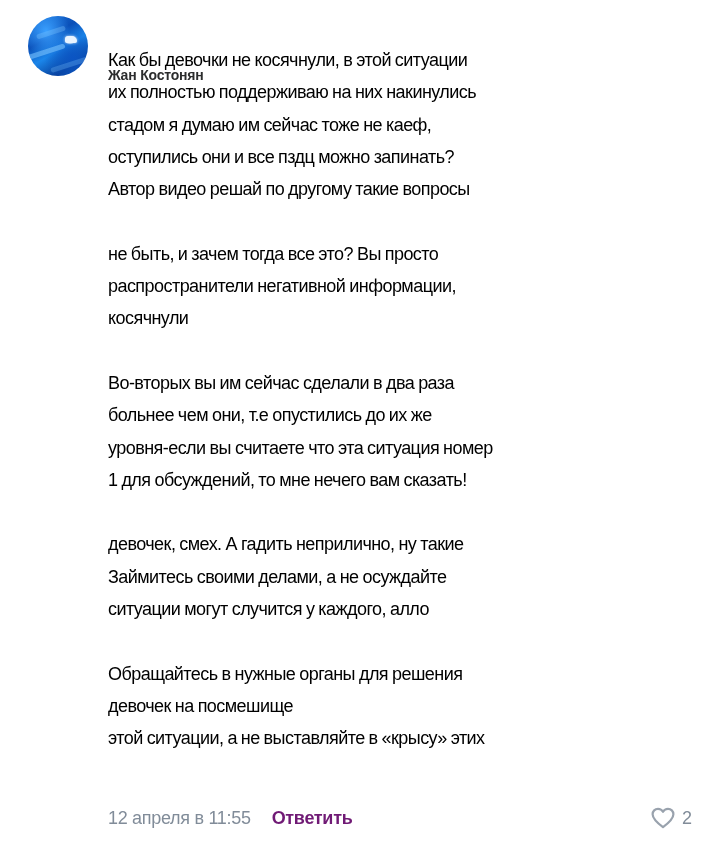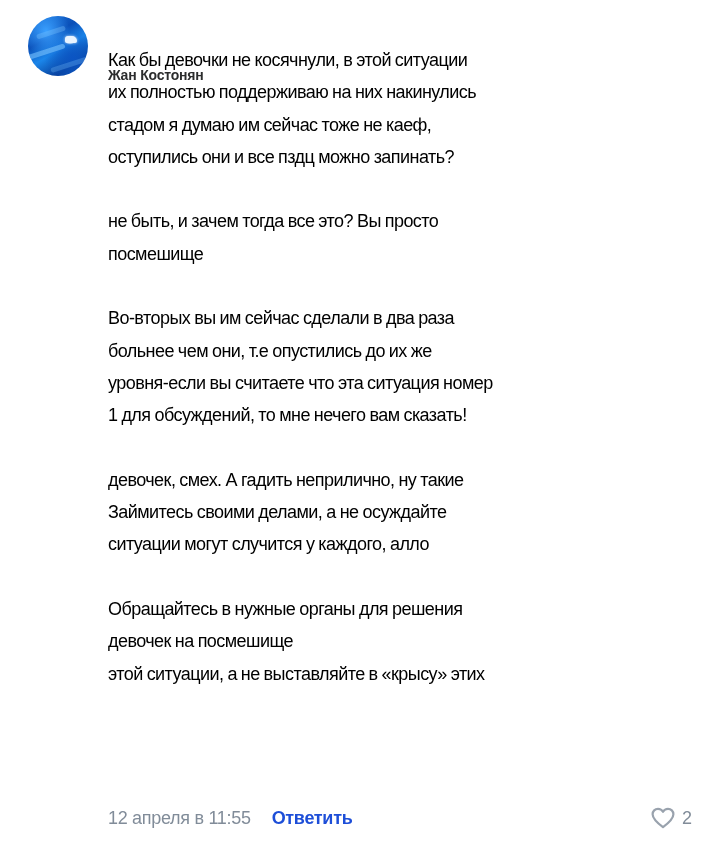--- a/index.html
+++ b/index.html
@@ -92,21 +92,21 @@
       font-size: 18px;
       color: #818c99;
       letter-spacing: -0.3px;
     }
     .footer .date {
       color: #818c99;
       text-align: right;
     }
     .footer .reply {
       margin-left: 21px;
-      color: #1d4ed8;
+      color: #701a75;
       font-weight: bold;
       cursor: pointer;
     }
     .like {
       position: absolute;
       right: 28px;
       top: 806px;
       height: 24px;
       display: flex;
       align-items: center;
@@ -133,24 +133,26 @@
   </div>
 
   <div class="author">Жан Костонян</div>
 
   <div class="text">
 
     <span class="line">Как бы девочки не косячнули, в этой ситуации</span>
     <span class="line">их полностью поддерживаю на них накинулись</span>
     <span class="line">стадом я думаю им сейчас тоже не каеф,</span>
     <span class="line">оступились они и все пздц можно запинать?</span>
+    <span class="line">Автор видео решай по другому такие вопросы</span>
     <span class="gap"></span>
 
     <span class="line">не быть, и зачем тогда все это? Вы просто</span>
-    <span class="line">посмешище</span>
+    <span class="line">распространители негативной информации,</span>
+    <span class="line">косячнули</span>
     <span class="gap"></span>
 
     <span class="line">Во-вторых вы им сейчас сделали в два раза</span>
     <span class="line">больнее чем они, т.е опустились до их же</span>
     <span class="line">уровня-если вы считаете что эта ситуация номер</span>
     <span class="line">1 для обсуждений, то мне нечего вам сказать!</span>
     <span class="gap"></span>
 
     <span class="line">девочек, смех. А гадить неприлично, ну такие</span>
     <span class="line">Займитесь своими делами, а не осуждайте</span>

